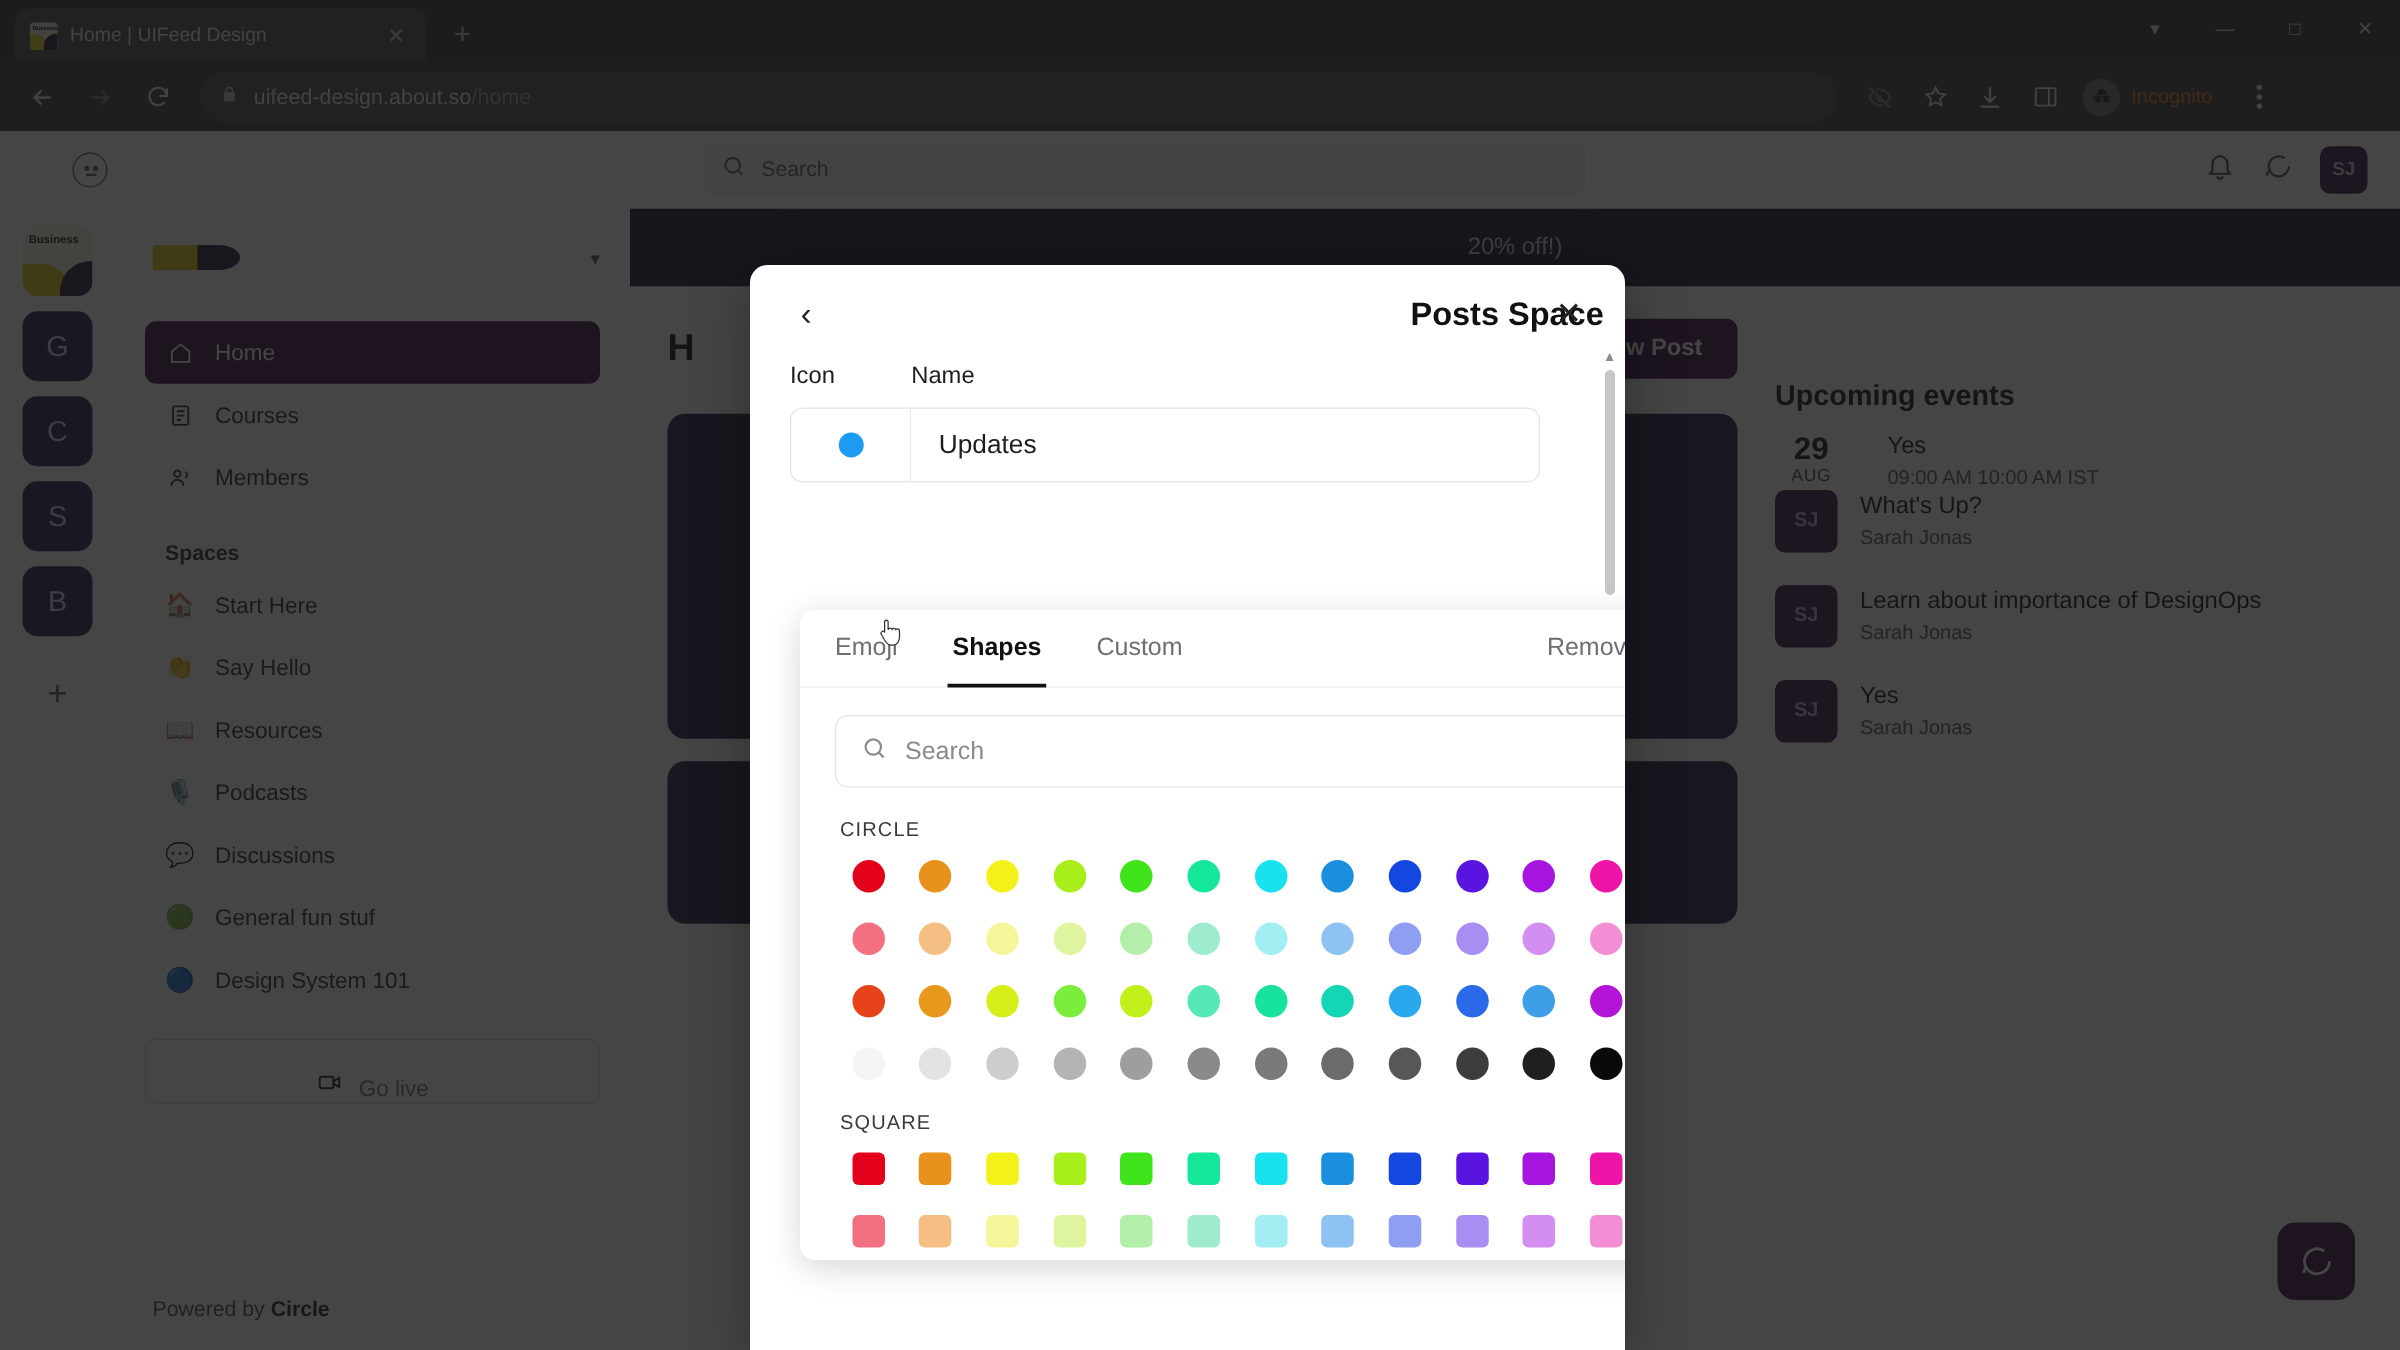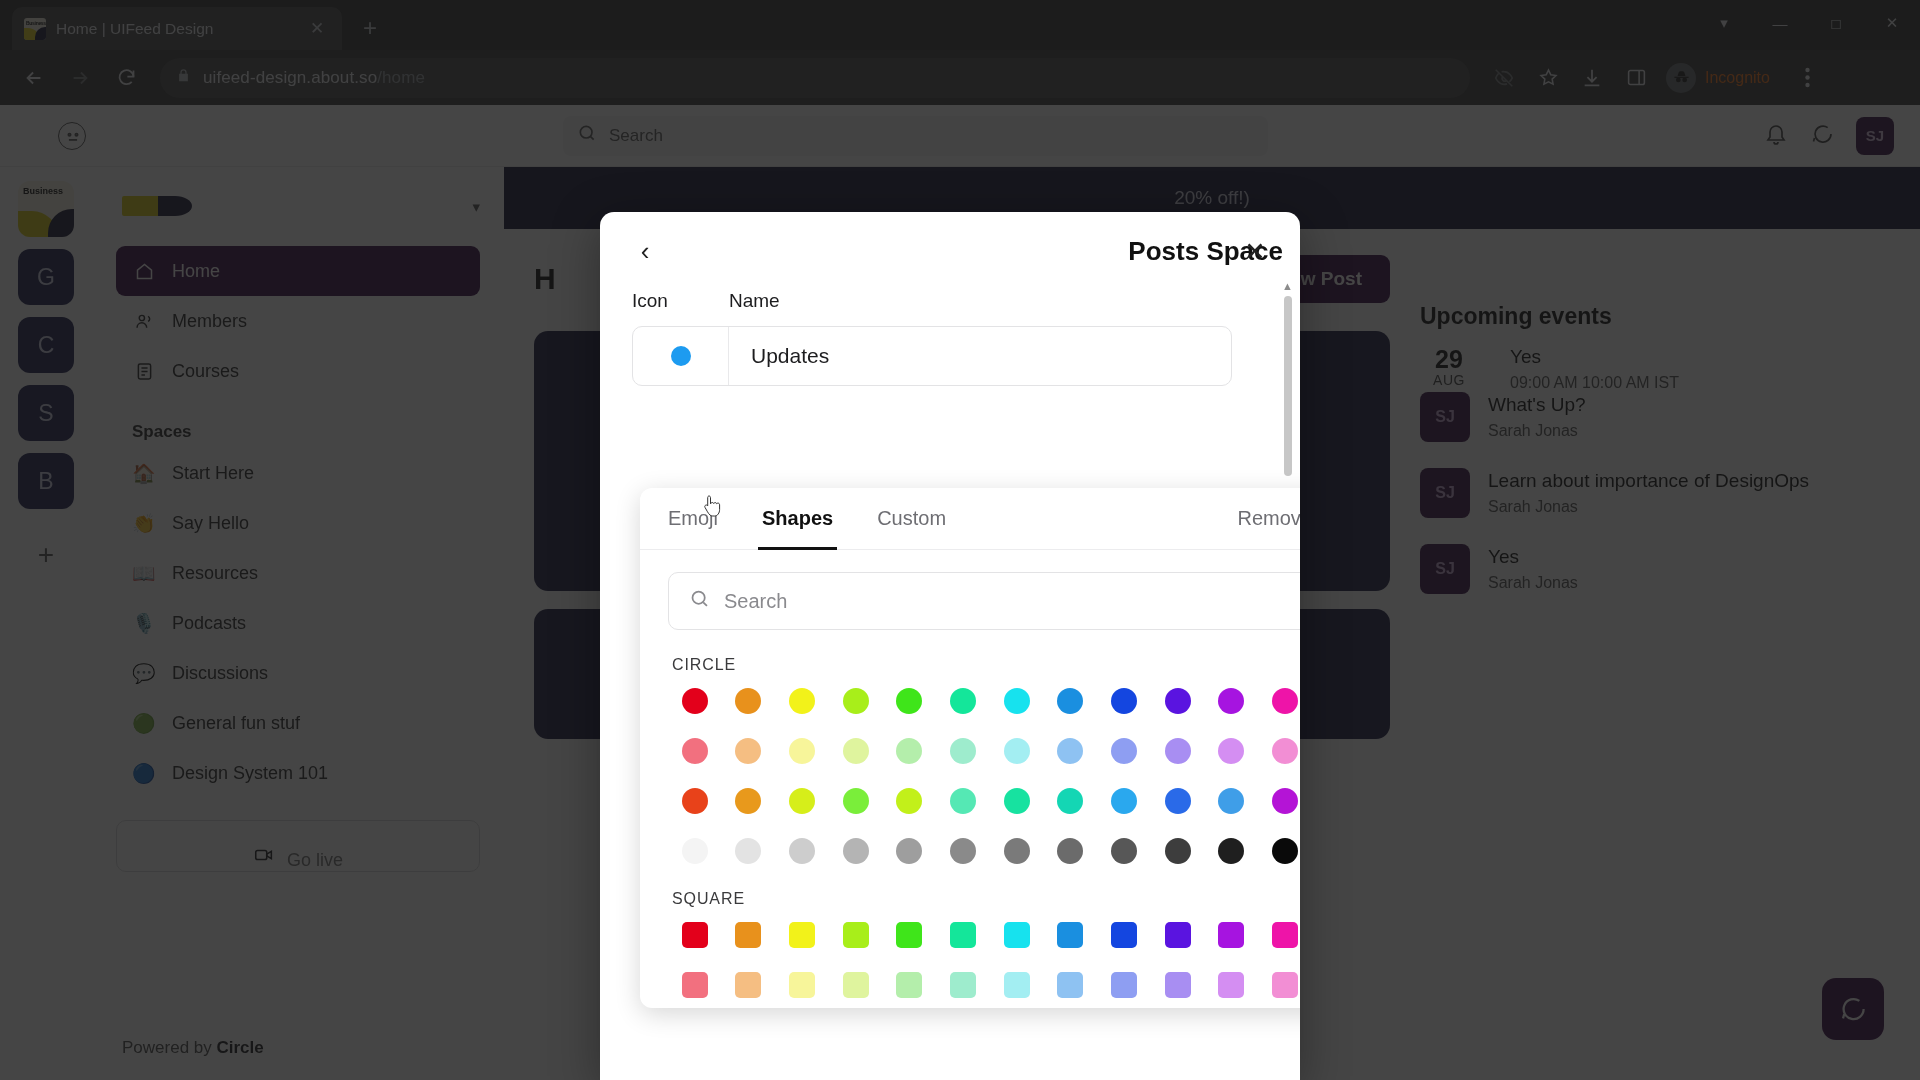--- a/index.html
+++ b/index.html
@@ -84,21 +84,21 @@
   .rail-item { width:56px;height:56px;border-radius:12px;background:#1f2150;color:#cfd2ea;
     display:flex;align-items:center;justify-content:center;font-size:23px;font-weight:500;}
   .rail-plus { width:56px;height:56px;border-radius:12px;color:#555; display:flex;align-items:center;justify-content:center;font-size:28px; margin-top:6px;}
 
   .nav { width: 412px; background:#fff; padding: 14px 24px 0 24px; position:relative; }
   .nav-brand { display:flex;align-items:center;gap:10px; height:52px; padding-left: 6px;}
   .nav-brand-logo { width:72px;height:26px;position:relative;overflow:hidden;}
   .nav-brand-logo .a{position:absolute;left:0;top:2px;width:44px;height:20px;background:#ddcd12;border-radius:2px 0 0 2px;}
   .nav-brand-logo .b{position:absolute;left:36px;top:2px;width:34px;height:20px;background:#191937;border-radius:0 60% 60% 0;}
   .nav-chev { margin-left:auto; color:#555; font-size:15px;}
-  .nav-list { margin-top: 13px; }
+  .nav-list { margin-top: 24px; }
   .nav-item { display:flex;align-items:center;gap:16px;height:50px;padding: 0 16px;border-radius:9px;
     color:#2b2b2b;font-size:18px;}
   .nav-item.active { background:#3b0b49; color:#ffffff; }
   .nav-section-title { color:#2b2b2b; font-size:17px; font-weight:600; padding: 26px 16px 6px 16px; }
   .nav-emoji { width: 24px; display:flex;align-items:center;justify-content:center;font-size:19px;}
   .golive {
     margin-top: 22px; height: 52px; border:1px solid #d8d8da; border-radius:10px;
     display:flex;align-items:flex-end;justify-content:center;gap:12px;color:#737373;font-size:18px;
   }
   .powered { position:absolute; bottom: 22px; left: 30px; color:#4a4a4a; font-size:17px;}
@@ -344,35 +344,35 @@
             <span class="nav-emoji">
               <svg width="21" height="21" viewBox="0 0 24 24" fill="none" stroke="currentColor" stroke-width="1.7">
                   <path d="M4 10.5L12 4l8 6.5V20H4z"></path>
                 </svg>
             </span>
             <span>Home</span>
           </div>
           <div class="nav-item">
             <span class="nav-emoji">
               <svg width="21" height="21" viewBox="0 0 24 24" fill="none" stroke="currentColor" stroke-width="1.7">
+                  <rect x="5" y="3.5" width="14" height="17" rx="2"></rect>
+                  <path d="M8.5 8h7M8.5 12h7M8.5 16h4"></path>
+                </svg>
+            </span>
+            <span>Courses</span>
+          </div>
+          <div class="nav-item">
+            <span class="nav-emoji">
+              <svg width="21" height="21" viewBox="0 0 24 24" fill="none" stroke="currentColor" stroke-width="1.7">
                   <circle cx="9" cy="8" r="3"></circle>
                   <path d="M3.5 19a5.5 5.5 0 0 1 11 0"></path>
                   <path d="M16 6.2a3 3 0 0 1 0 5.6"></path>
                 </svg>
             </span>
             <span>Members</span>
-          </div>
-          <div class="nav-item">
-            <span class="nav-emoji">
-              <svg width="21" height="21" viewBox="0 0 24 24" fill="none" stroke="currentColor" stroke-width="1.7">
-                  <rect x="5" y="3.5" width="14" height="17" rx="2"></rect>
-                  <path d="M8.5 8h7M8.5 12h7M8.5 16h4"></path>
-                </svg>
-            </span>
-            <span>Courses</span>
           </div>
         </div>
         <div class="nav-section-title">Spaces</div>
         <div>
           <div class="nav-item">
             <span class="nav-emoji">🏠</span>
             <span>Start Here</span>
           </div>
           <div class="nav-item">
             <span class="nav-emoji">👏</span>

